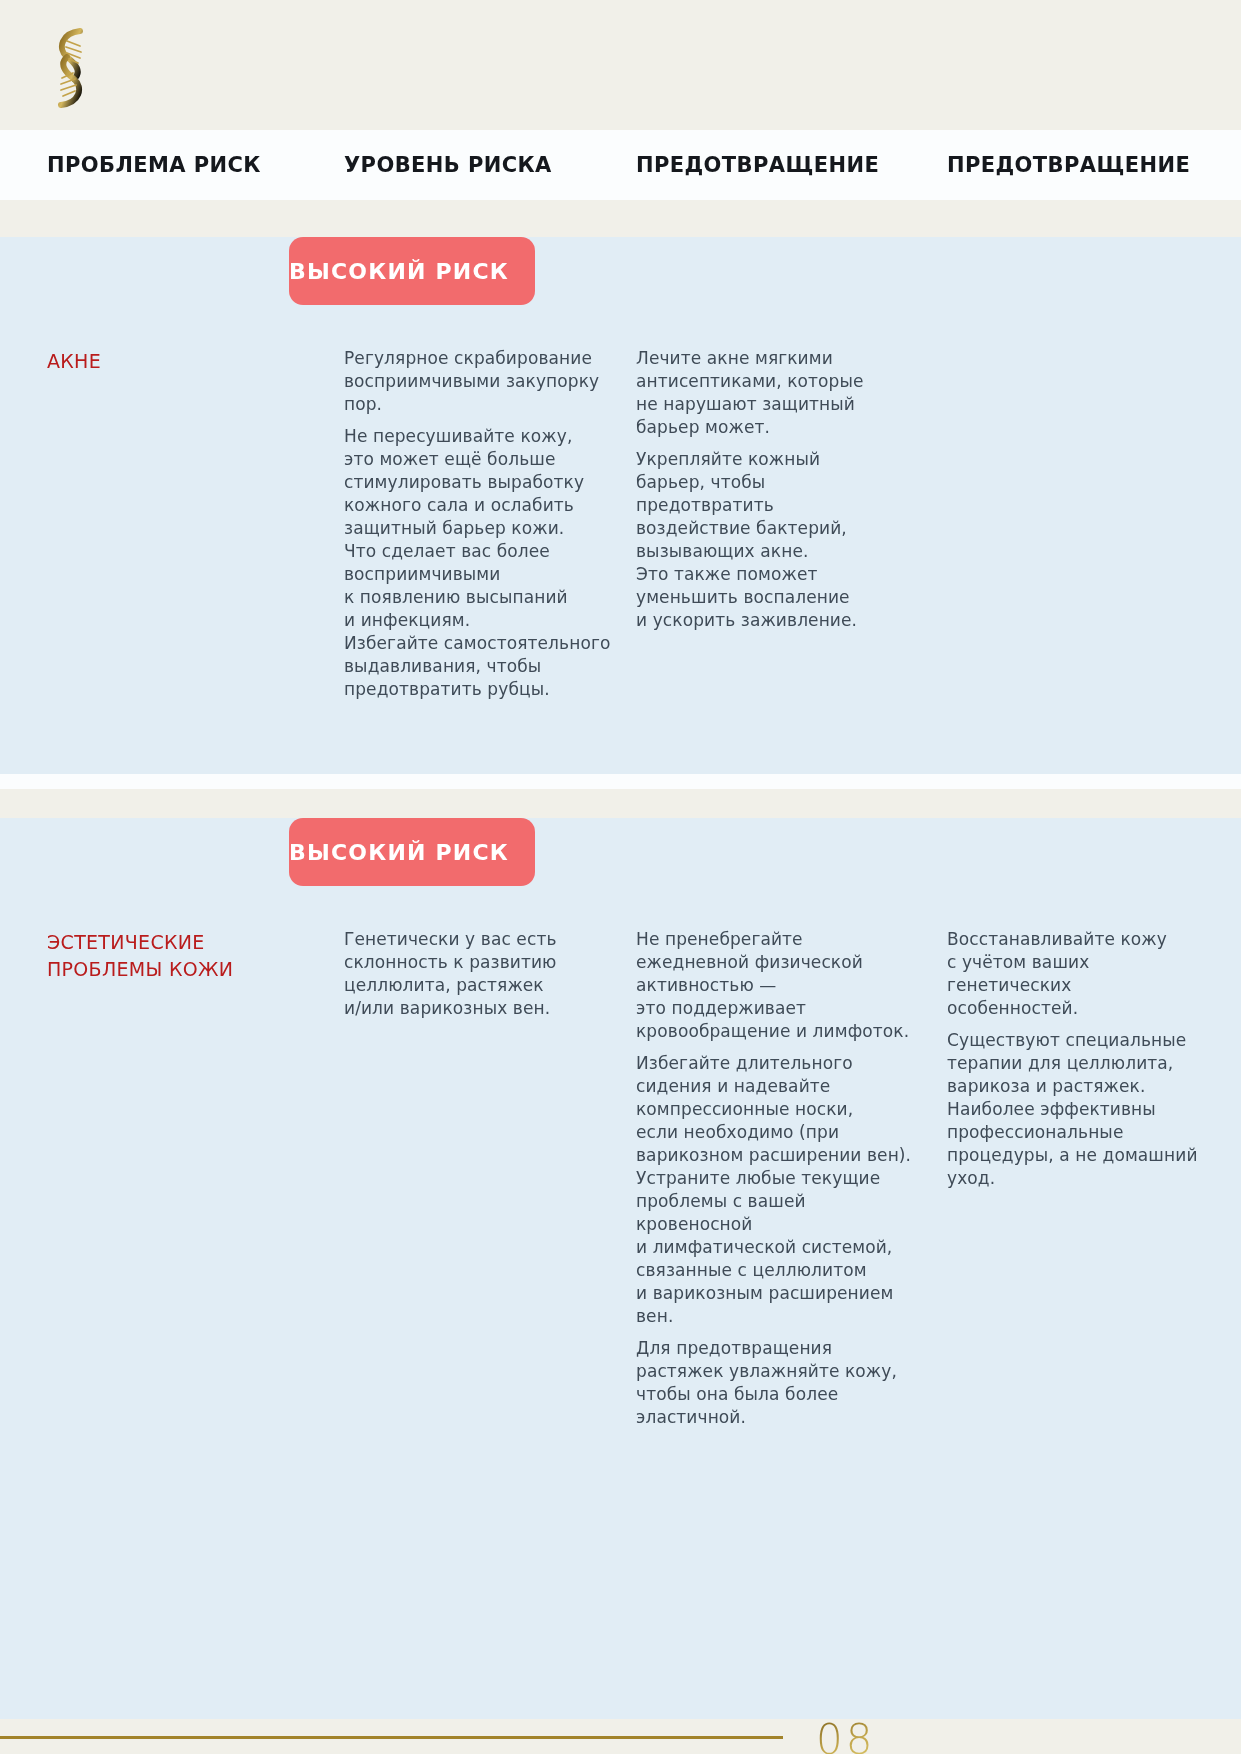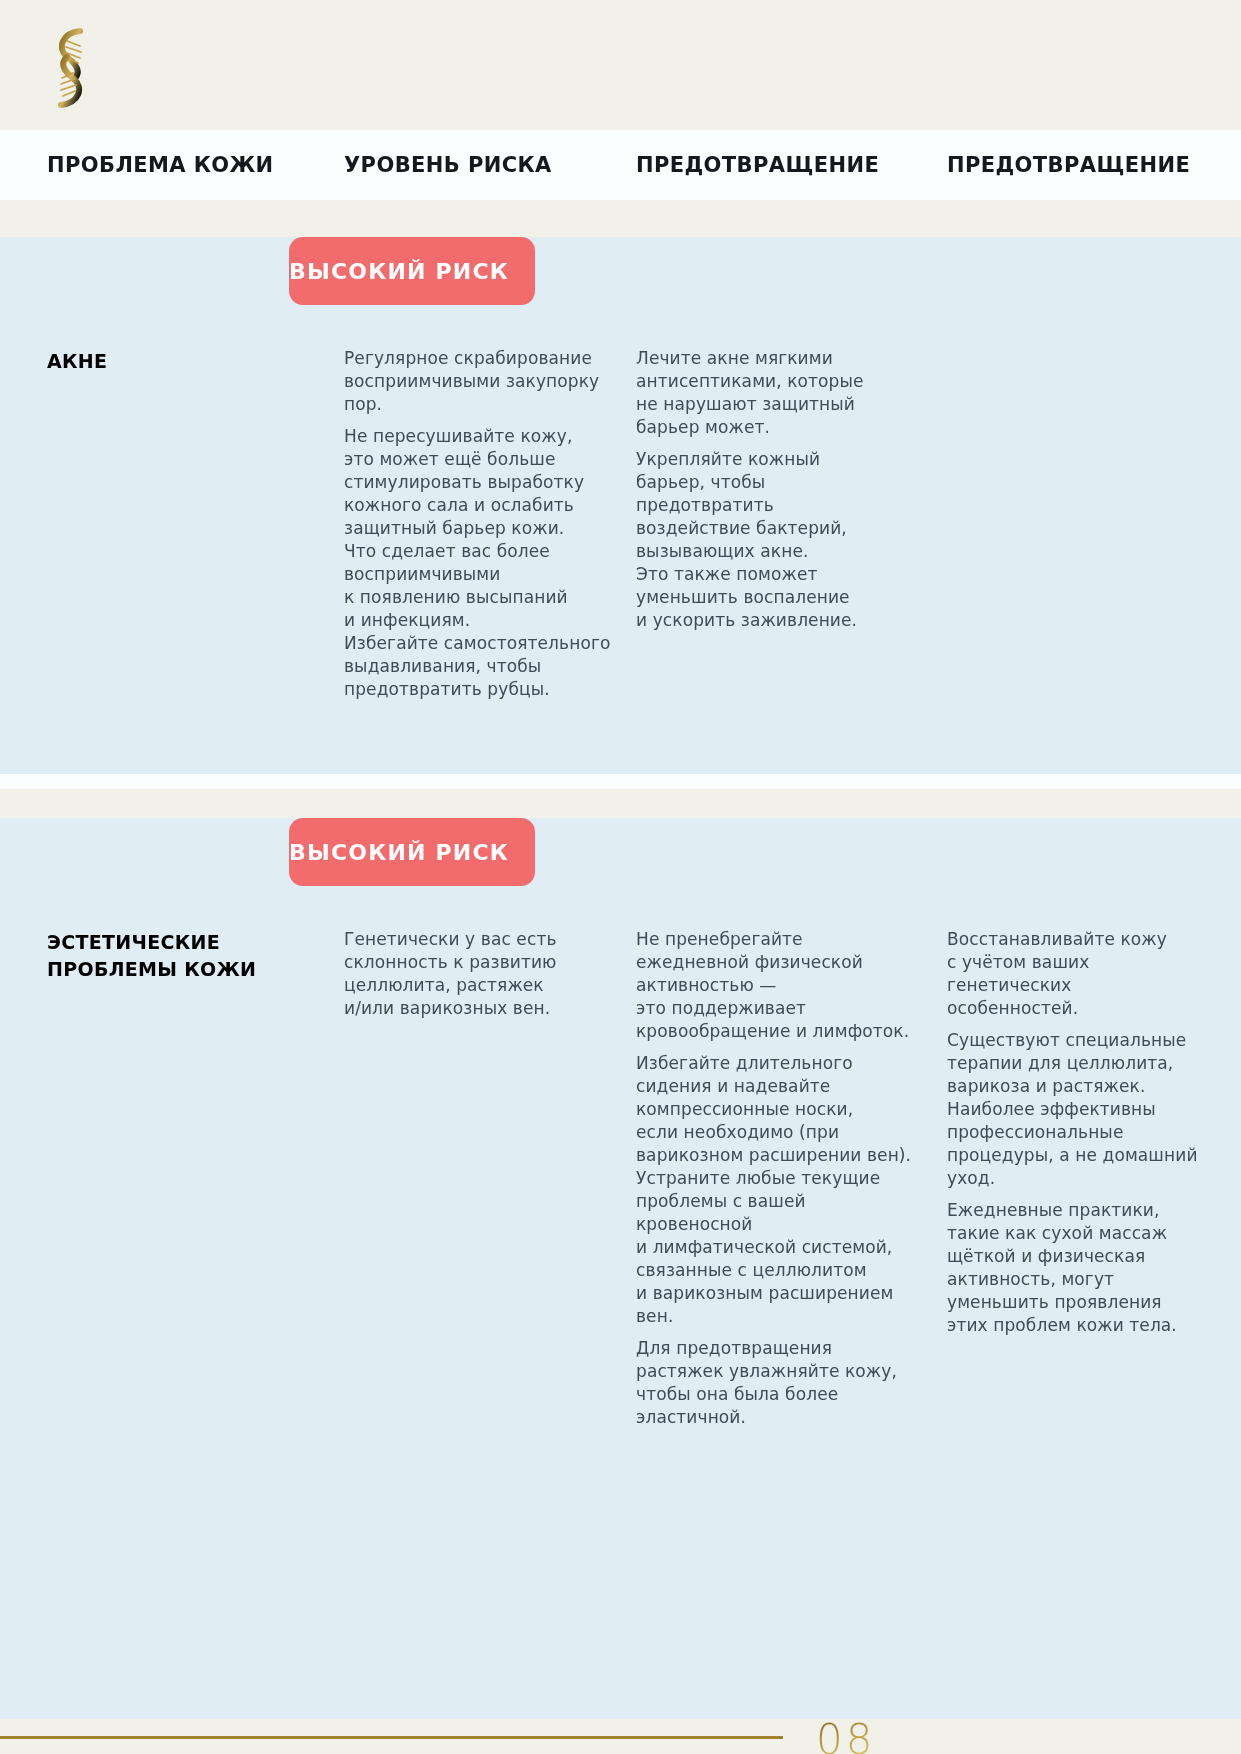--- a/index.html
+++ b/index.html
@@ -70,23 +70,23 @@
     font-size:17px;
     line-height:23px;
     color:#3f4b57;
     letter-spacing:.1px;
   }
   .cell p + p { margin-top:9px; }
 
   .problem-title {
     font-size:19px;
     line-height:27px;
-    font-weight:bold;
+    font-weight:normal;
     letter-spacing:.3px;
-    color:#000000;
+    color:#b91c1c;
     padding-top:1px;
   }
 
   
   .footer { position:relative; height:101px; background:#f1f0e9; }
   .footer-line {
     position:absolute; left:0; top:17px;
     width:783px; height:3px;
     background:#a2832a;
   }
@@ -126,21 +126,21 @@
         <line x1="19" y1="31" x2="28" y2="35"></line>
         <line x1="12" y1="50" x2="23" y2="45"></line>
         <line x1="11" y1="56" x2="25" y2="51"></line>
         <line x1="11" y1="62" x2="26" y2="57"></line>
         <line x1="13" y1="68" x2="25" y2="63"></line>
       </g>
     </svg>
   </div>
 
   <div class="header-band grid-row">
-    <div class="hcell">ПРОБЛЕМА КОЖИ</div>
+    <div class="hcell">ПРОБЛЕМА РИСК</div>
     <div class="hcell">УРОВЕНЬ РИСКА</div>
     <div class="hcell">ПРЕДОТВРАЩЕНИЕ</div>
     <div class="hcell">ПРЕДОТВРАЩЕНИЕ</div>
   </div>
 
   <section class="band band-1">
     <div class="badge">
       <span>ВЫСОКИЙ РИСК</span>
     </div>
     <div class="grid-row">
@@ -226,26 +226,20 @@
 с учётом ваших
 генетических
 особенностей.</p>
         <p>Существуют специальные
 терапии для целлюлита,
 варикоза и растяжек.
 Наиболее эффективны
 профессиональные
 процедуры, а не домашний
 уход.</p>
-        <p>Ежедневные практики,
-такие как сухой массаж
-щёткой и физическая
-активность, могут
-уменьшить проявления
-этих проблем кожи тела.</p>
       </div>
     </div>
   </section>
 
   <div class="footer">
     <div class="footer-line"></div>
     <div class="page-number">08</div>
   </div>
 
 </div>

